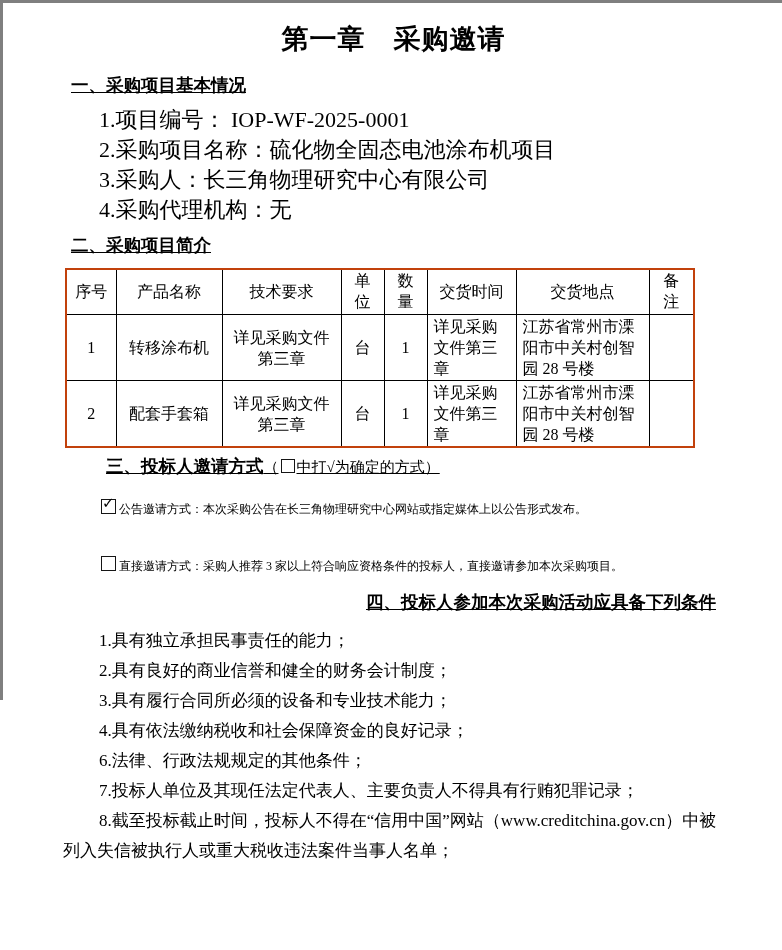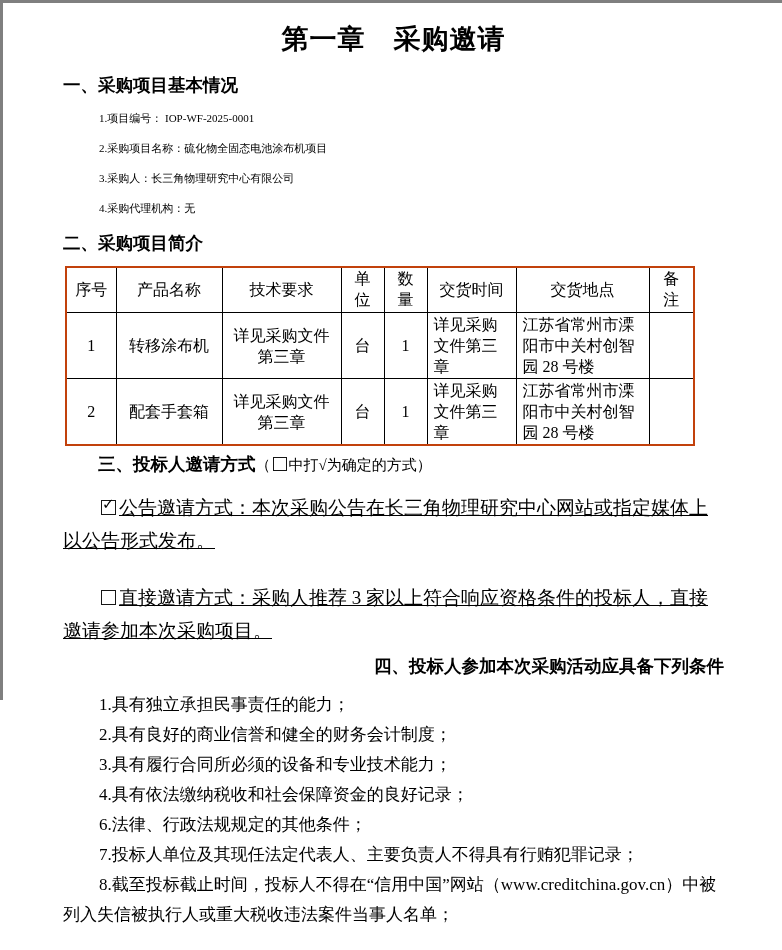--- a/index.html
+++ b/index.html
@@ -16,33 +16,34 @@
     padding: 14px 58px 0 60px;
   }
   .doc-title {
     margin: 4px 0 0 0;
     text-align: center;
     font-size: 27px; font-weight: bold;
     line-height: 36px;
     letter-spacing: 1px;
   }
   .sec-h {
-    margin: 0;
+    margin: 8px;
     font-family: "Liberation Sans", "DejaVu Sans", sans-serif;
     font-size: 17.5px; font-weight: bold;
     line-height: 24px;
+    text-decoration: underline;
   }
   .sec-h.indent { text-indent: 35px; }
   #sec1-heading { margin-top: 16px; }
   #sec2-heading { margin-top: 8px; }
   #sec3-heading { margin-top: 5px; line-height: 26px; }
   #sec4-heading { margin-top: 6px; line-height: 26px; text-align: right; }
   .basic-items { margin-top: 6px; }
   .basic-items p {
-    margin: 0; font-size: 11px; line-height: 30px;
+    margin: 0; font-size: 22px; line-height: 30px;
     text-indent: 36px;
   }
   table.products {
     margin-top: 11px; margin-left: 2px;
     border-collapse: collapse; table-layout: fixed;
     width: 628px;
     border: 2px solid #c2410c;
     font-size: 16px;
   }
   table.products th, table.products td {
@@ -53,23 +54,22 @@
     overflow: hidden;
   }
   table.products th { height: 28px; }
   table.products td { height: 62px; line-height: 21px; }
   table.products td.left { text-align: left; }
   .note-normal {
     font-family: "Liberation Serif", "DejaVu Serif", serif;
     font-weight: normal; font-size: 15px;
   }
   .option-para {
-    margin: 0; font-size: 19px; line-height: 33px;
+    margin: 0; font-size: 12px; line-height: 33px;
     text-indent: 38px;
-    text-decoration: underline;
   }
   #option-public { margin-top: 13px; }
   #option-direct { margin-top: 24px; }
   .cbox {
     display: inline-block;
     width: 13px; height: 13px;
     border: 1px solid #151515;
     position: relative;
     vertical-align: -1px;
     margin-right: 3px;

